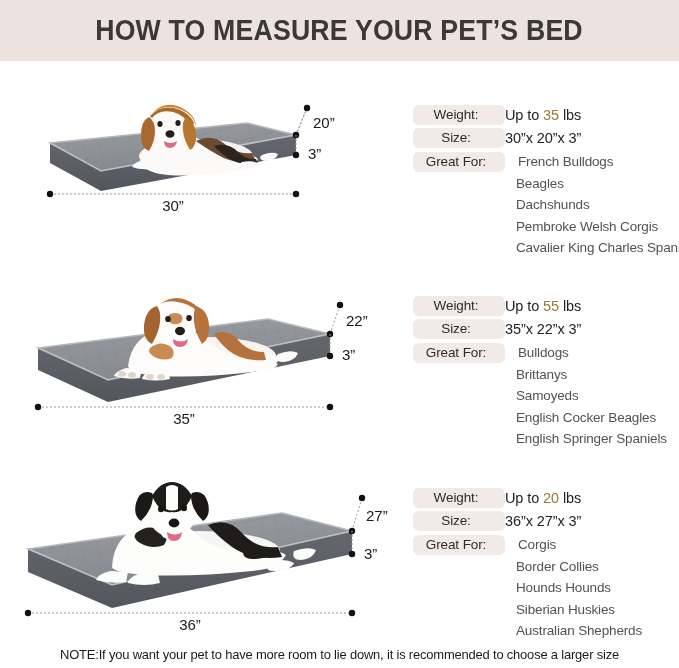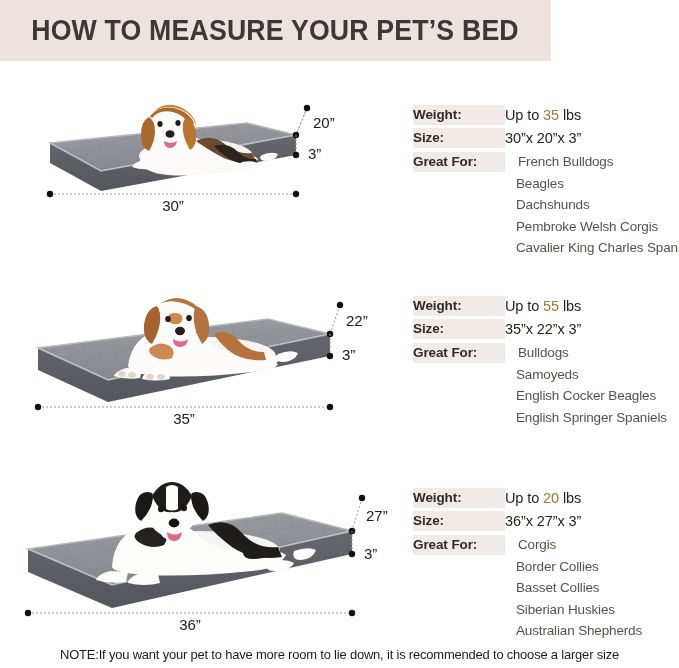--- a/index.html
+++ b/index.html
@@ -12,21 +12,21 @@
     background: #ffffff;
     font-family: "Liberation Sans", sans-serif;
     overflow: hidden;
     position: relative;
   }
 
   
   .header-band {
     position: absolute;
     left: 0; top: 0;
-    width: 551px;
+    width: 679px;
     height: 61px;
     background: #ece3de;
     display: flex;
     align-items: center;
     justify-content: center;
   }
   .header-title {
     font-family: "Liberation Sans Narrow", "Liberation Sans", sans-serif;
     font-size: 29px;
     font-weight: bold;
@@ -71,25 +71,25 @@
     display: flex;
     align-items: center;
     height: 20px;
     margin-bottom: 3px;
   }
   .pill {
     width: 82px;
     background: #f1eae6;
     color: #2f2b29;
     font-size: 13.5px;
-    font-weight: bold;
-    text-align: left;
+    font-weight: normal;
+    text-align: center;
     padding: 2px 6px 3px 0;
     box-sizing: border-box;
-    border-radius: 1px;
+    border-radius: 6px;
     letter-spacing: -0.1px;
     line-height: 15px;
   }
   .pill.wide { width: 92px; }
   .spec-val {
     font-size: 14.5px;
     color: #26231f;
     white-space: nowrap;
     letter-spacing: -0.1px;
   }
@@ -341,20 +341,24 @@
         <div class="pill wide">Size:</div>
         <div class="spec-val">35”x 22”x 3”</div>
       </div>
       <div class="breed-list">
         <div class="breed-row first">
           <div class="pill wide">Great For:</div>
           <div class="breed-name">Bulldogs</div>
         </div>
         <div class="breed-row">
           <div class="breed-spacer"></div>
+          <div class="breed-name">Brittanys</div>
+        </div>
+        <div class="breed-row">
+          <div class="breed-spacer"></div>
           <div class="breed-name">Samoyeds</div>
         </div>
         <div class="breed-row">
           <div class="breed-spacer"></div>
           <div class="breed-name">English Cocker Beagles</div>
         </div>
         <div class="breed-row">
           <div class="breed-spacer"></div>
           <div class="breed-name">English Springer Spaniels</div>
         </div>
@@ -452,21 +456,21 @@
         <div class="breed-row first">
           <div class="pill wide">Great For:</div>
           <div class="breed-name">Corgis</div>
         </div>
         <div class="breed-row">
           <div class="breed-spacer"></div>
           <div class="breed-name">Border Collies</div>
         </div>
         <div class="breed-row">
           <div class="breed-spacer"></div>
-          <div class="breed-name">Basset Collies</div>
+          <div class="breed-name">Hounds Hounds</div>
         </div>
         <div class="breed-row">
           <div class="breed-spacer"></div>
           <div class="breed-name">Siberian Huskies</div>
         </div>
         <div class="breed-row">
           <div class="breed-spacer"></div>
           <div class="breed-name">Australian Shepherds</div>
         </div>
       </div>

